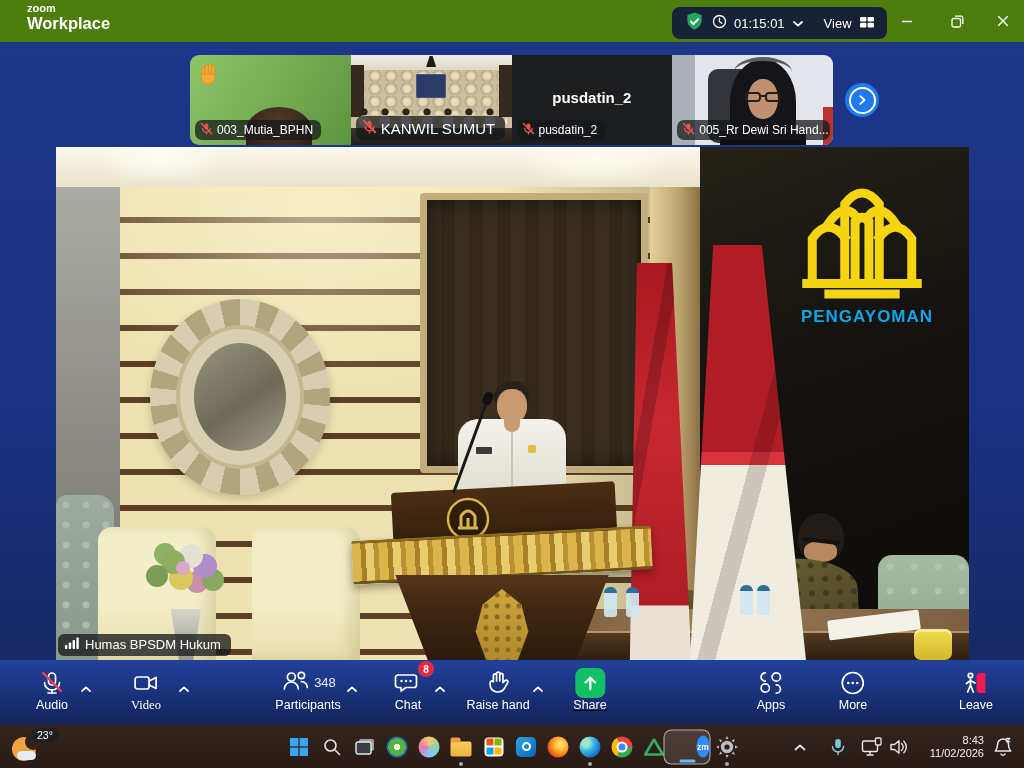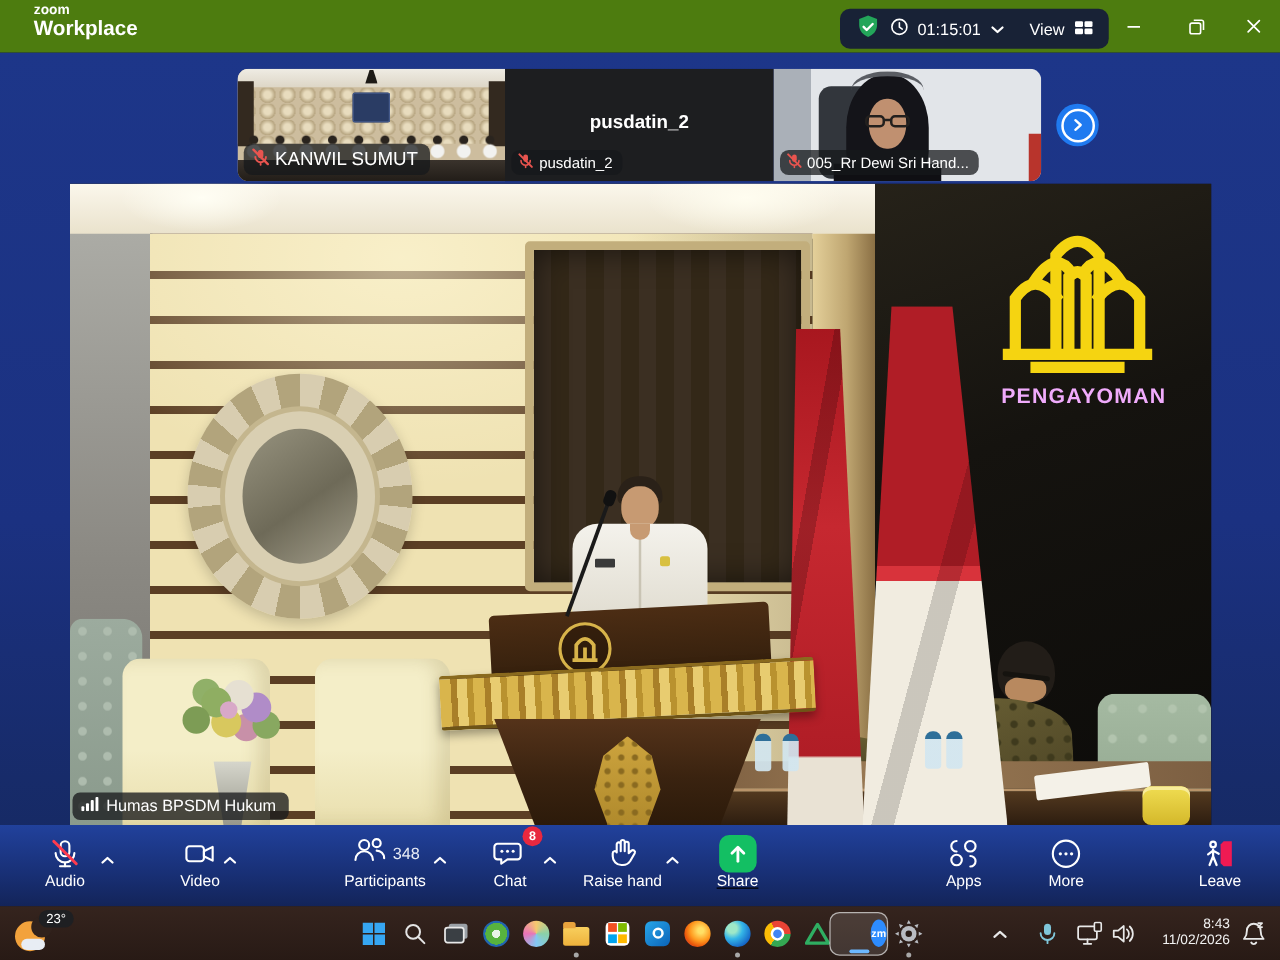--- a/index.html
+++ b/index.html
@@ -92,21 +92,21 @@
     background:repeating-linear-gradient(90deg,#3b2f22 0 14px,#332818 14px 28px);
     border:7px solid #c2ae7c;border-radius:4px;box-shadow:inset 0 0 26px rgba(0,0,0,.6);}
   .s-mirror{left:94px;top:152px;width:180px;height:196px;border-radius:50%;
     background:repeating-conic-gradient(#d8cdb0 0 12deg,#b2a47c 12deg 24deg);
     box-shadow:0 4px 10px rgba(0,0,0,.18);}
   .s-mirror::before{content:"";position:absolute;inset:26px;border-radius:50%;
     background:#d9cfb2;border:4px solid #c4b68e;}
   .s-mirror::after{content:"";position:absolute;inset:44px;border-radius:50%;
     background:linear-gradient(145deg,#97937f,#6e6a58 55%,#a29d8a);}
   .s-logo{left:700px;top:6px;width:212px;height:228px;display:flex;flex-direction:column;align-items:center;}
-  .s-logo-text{color:#f0abfc;font-weight:bold;font-size:17px;letter-spacing:1px;margin-top:2px;margin-left:10px;}
+  .s-logo-text{color:#0ea5e9;font-weight:bold;font-size:17px;letter-spacing:1px;margin-top:2px;margin-left:10px;}
   .s-flagA{left:558px;top:116px;width:88px;height:397px;background:
     linear-gradient(100deg,rgba(255,255,255,.16) 0 8%,rgba(0,0,0,0) 8% 34%,rgba(0,0,0,.2) 34% 42%,rgba(0,0,0,0) 42%),
     linear-gradient(180deg,#a8171f,#c62830 40%,#b01d26 86%,#e9e2d4 86.5%);
     clip-path:polygon(26% 0,66% 0,88% 100%,18% 100%);}
   .s-flagB{left:634px;top:98px;width:116px;height:415px;background:
     linear-gradient(105deg,rgba(255,255,255,.22) 0 10%,rgba(0,0,0,0) 10% 52%,rgba(0,0,0,.16) 52% 60%,rgba(0,0,0,0) 60%),
     linear-gradient(180deg,#b01d26 0 50%,#d8333b 50% 53%,#f1ece0 53% 100%);
     clip-path:polygon(20% 0,62% 0,100% 100%,0 100%);}
   .s-sofa{left:0;top:348px;width:58px;height:165px;border-radius:10px 16px 0 0;background:
     radial-gradient(circle at 10px 10px,#aebcae 0 3px,transparent 4px) 0 0/20px 20px,
@@ -282,20 +282,44 @@
         </svg>
     </div>
     <div class="winbtn" style="left:986px;">
       <svg width="14" height="14" viewBox="0 0 14 14">
           <path d="M2.5 2.5l9 9M11.5 2.5l-9 9" stroke="#fff" stroke-width="1.4" stroke-linecap="round"></path>
         </svg>
     </div>
   </div>
 
   <div id="filmstrip">
+    <div class="tile tile1">
+      <span class="hand-ico">
+        <svg width="22" height="24" viewBox="0 0 22 24">
+            <g fill="#f5a93b" stroke="#d98d1e" stroke-width="0.8">
+              <rect x="4" y="6" width="3" height="10" rx="1.5"></rect>
+              <rect x="7.2" y="3.5" width="3" height="12" rx="1.5"></rect>
+              <rect x="10.4" y="2.5" width="3" height="13" rx="1.5"></rect>
+              <rect x="13.6" y="4.5" width="3" height="11" rx="1.5"></rect>
+              <path d="M3.5 13c4 0 13.5-1 13.5 2.5 0 4.5-2.5 7.5-7 7.5s-7.5-3.5-6.5-10z"></path>
+            </g>
+          </svg>
+      </span>
+      <div class="mutia-head"></div>
+      <div class="np">
+        <span>
+          <svg width="13" height="13" viewBox="0 0 13 13">
+              <rect x="4.6" y="1.5" width="3.8" height="6" rx="1.9" fill="#e8544f"></rect>
+              <path d="M2.8 6.5a3.7 3.7 0 0 0 7.4 0M6.5 10.2V12" fill="none" stroke="#e8544f" stroke-width="1.3" stroke-linecap="round"></path>
+              <line x1="1.5" y1="1.5" x2="11.5" y2="11.5" stroke="#e8544f" stroke-width="1.6" stroke-linecap="round"></line>
+            </svg>
+        </span>
+        <span>003_Mutia_BPHN</span>
+      </div>
+    </div>
     <div class="tile tile2">
       <div class="kw-ceil"></div>
       <div class="kw-chand"></div>
       <div class="kw-wall"></div>
       <div class="kw-sideL"></div>
       <div class="kw-sideR"></div>
       <div class="kw-banner"></div>
       <div class="kw-people"></div>
       <div class="kw-table"></div>
       <div class="np np-lg">
@@ -459,21 +483,21 @@
           </svg>
       </div>
       <div class="lab">Audio</div>
     </div>
     <div class="chev" style="left:86px;">
       <svg width="12" height="8" viewBox="0 0 12 8">
           <path d="M2 6l4-3.6L10 6" fill="none" stroke="#fff" stroke-width="1.8" stroke-linecap="round" stroke-linejoin="round"></path>
         </svg>
     </div>
 
-    <div class="ctrl" style="left:160px;">
+    <div class="ctrl" style="left:146px;font-family:Liberation Serif, serif;">
       <div class="ico">
         <svg width="28" height="26" viewBox="0 0 28 26">
             <g fill="none" stroke="#fff" stroke-width="1.7" stroke-linejoin="round">
               <rect x="3" y="7" width="14" height="12" rx="2.5"></rect>
               <path d="M17 11l7-3.5v11L17 15z"></path>
             </g>
           </svg>
       </div>
       <div class="lab">Video</div>
     </div>

